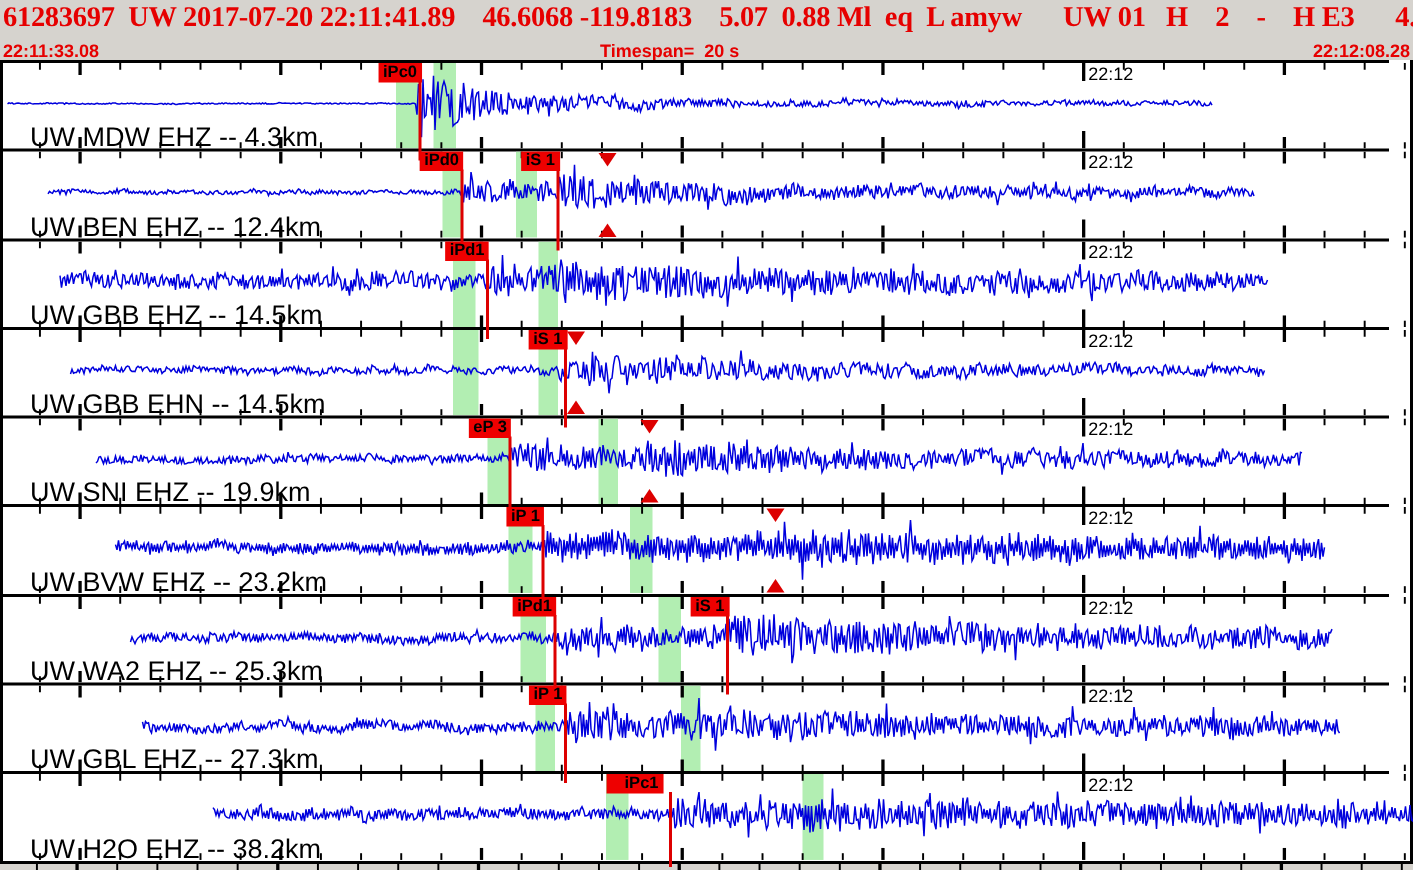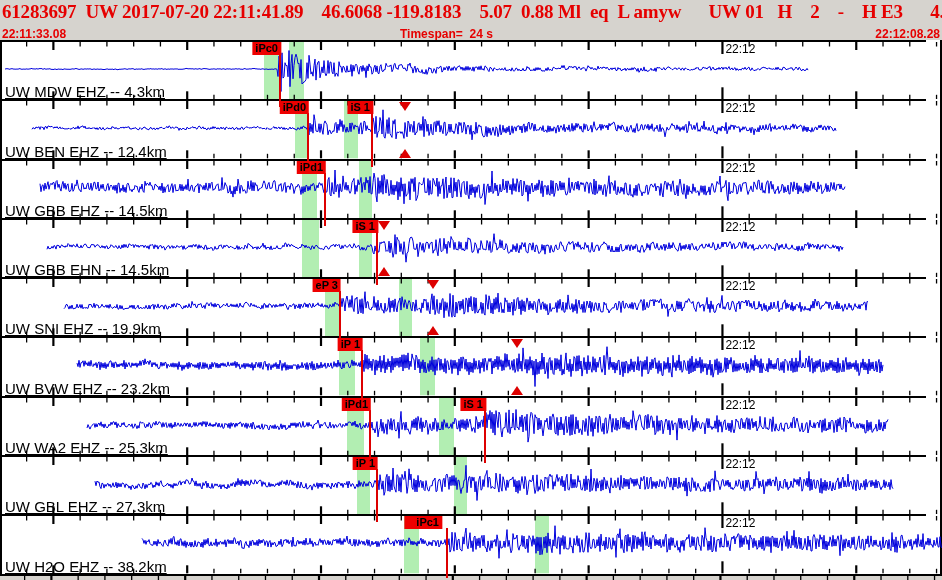--- a/index.html
+++ b/index.html
@@ -27,22 +27,22 @@
     position:absolute;left:0;top:40px;width:938px;
     border-left:2px solid #000;border-right:2px solid #000;border-bottom:2px solid #000;
     background:#fff;
   }
   .trace-row{
     position:relative;width:924px;height:57.3px;
     border-top:2px solid #000;background:#fff;overflow:visible;
   }
   .trace-row svg{position:absolute;left:0;top:0;display:block;}
   .station-label{
-    position:absolute;left:3px;bottom:1px;z-index:6;
-    font-size:15px;color:#000;text-decoration:underline;white-space:pre;line-height:13px;
+    position:absolute;left:18px;bottom:1px;z-index:6;
+    font-size:18px;color:#000;white-space:pre;line-height:13px;
   }
   .minute-label{
     position:absolute;top:1px;z-index:5;
     font-size:12px;color:#000;line-height:12px;white-space:pre;
   }
   .pick-label{
     position:absolute;top:0;transform:translateX(-100%);z-index:7;
     background:#ee0000;color:#000;font-size:11px;font-weight:bold;
     line-height:12px;padding:0 3px 1px 3px;white-space:pre;
   }
@@ -52,21 +52,21 @@
   .tri{position:absolute;width:0;height:0;z-index:5;}
   .tri-top{top:1px;border-left:6px solid transparent;border-right:6px solid transparent;border-top:9px solid #dd0000;}
   .tri-bot{bottom:1px;border-left:6px solid transparent;border-right:6px solid transparent;border-bottom:9px solid #dd0000;}
   #bottom-ticks{position:absolute;left:0;top:575.7px;}
 </style>
 </head>
 <body>
 
 <div id="hdr1">61283697  UW 2017-07-20 22:11:41.89    46.6068 -119.8183    5.07  0.88 Ml  eq  L amyw      UW 01   H    2    -    H E3      4.70  0.37</div>
 <div id="hdr2-left" class="hdr2">22:11:33.08</div>
-<div id="hdr2-mid" class="hdr2">Timespan=  24 s</div>
+<div id="hdr2-mid" class="hdr2">Timespan=  20 s</div>
 <div id="hdr2-right" class="hdr2">22:12:08.28</div>
 
 <div id="traces">
     <div class="trace-row">
       <svg width="942" height="57.3">
         <rect x="262" y="0" width="16" height="57.3" fill="#b2eeb2"></rect>
         <rect x="287" y="0" width="15" height="57.3" fill="#b2eeb2"></rect>
         <line x1="24.621500000000044" y1="0" x2="24.621500000000044" y2="4.5" stroke="#000" stroke-width="1.3"></line>
         <line x1="24.621500000000044" y1="57.3" x2="24.621500000000044" y2="52.8" stroke="#000" stroke-width="1.3"></line>
         <line x1="51.38400000000004" y1="0" x2="51.38400000000004" y2="8" stroke="#000" stroke-width="2.2"></line>

